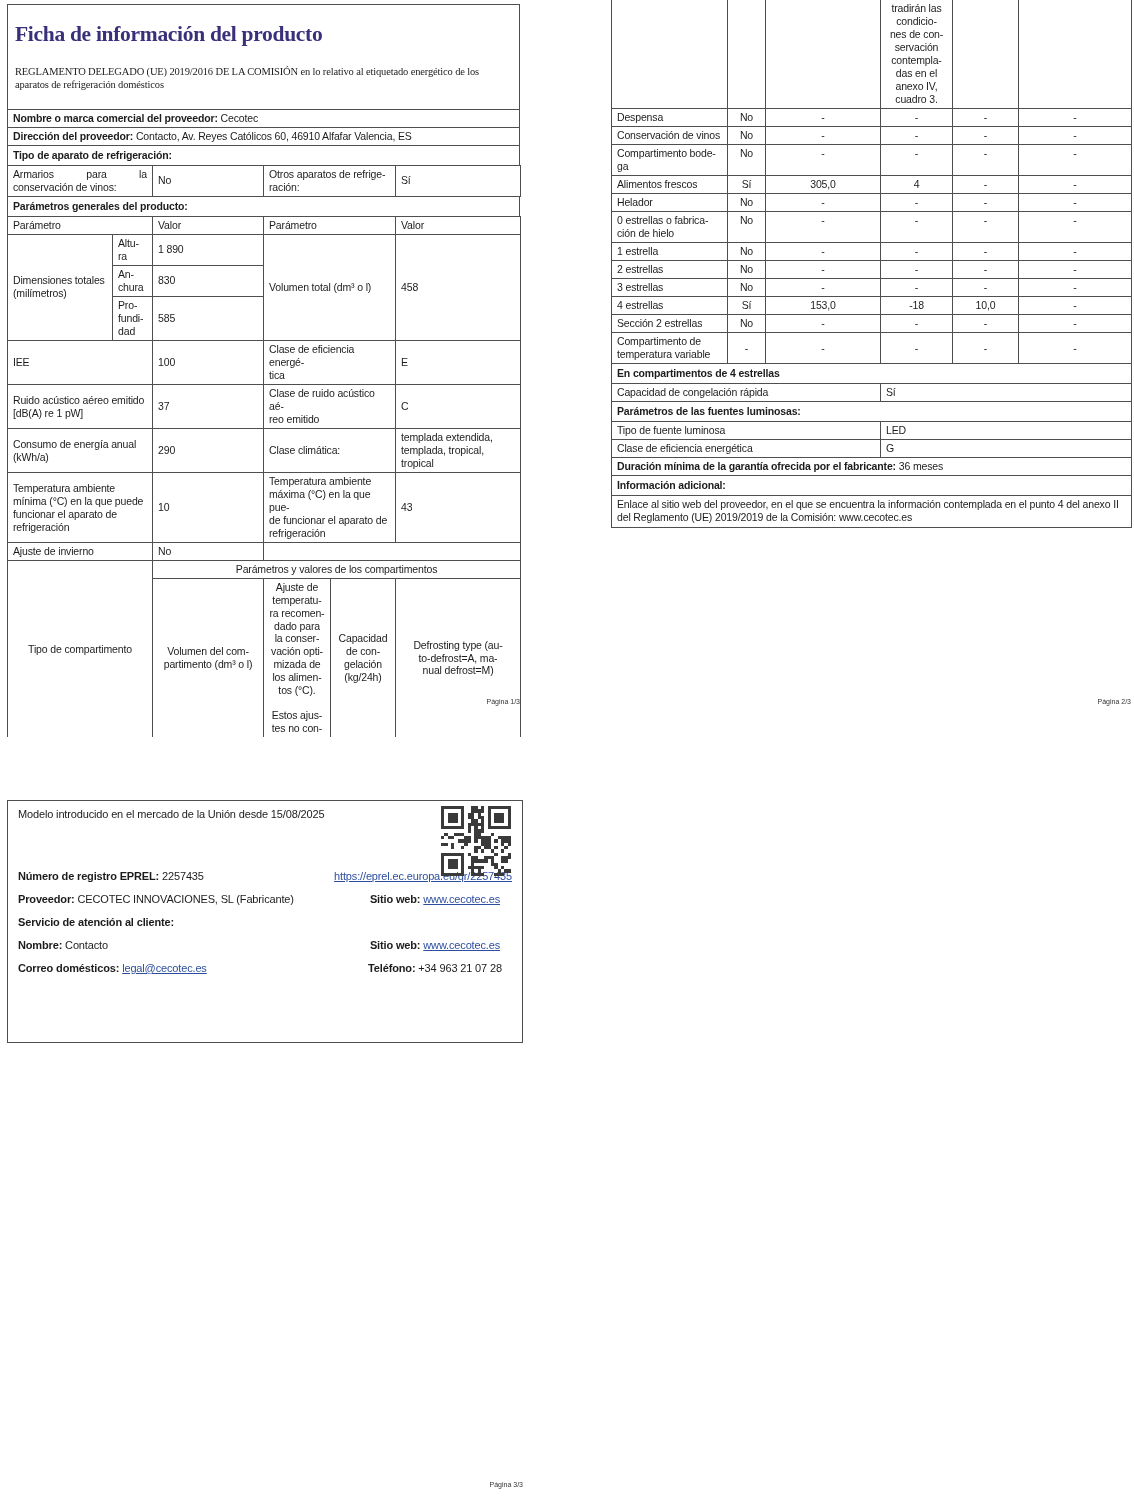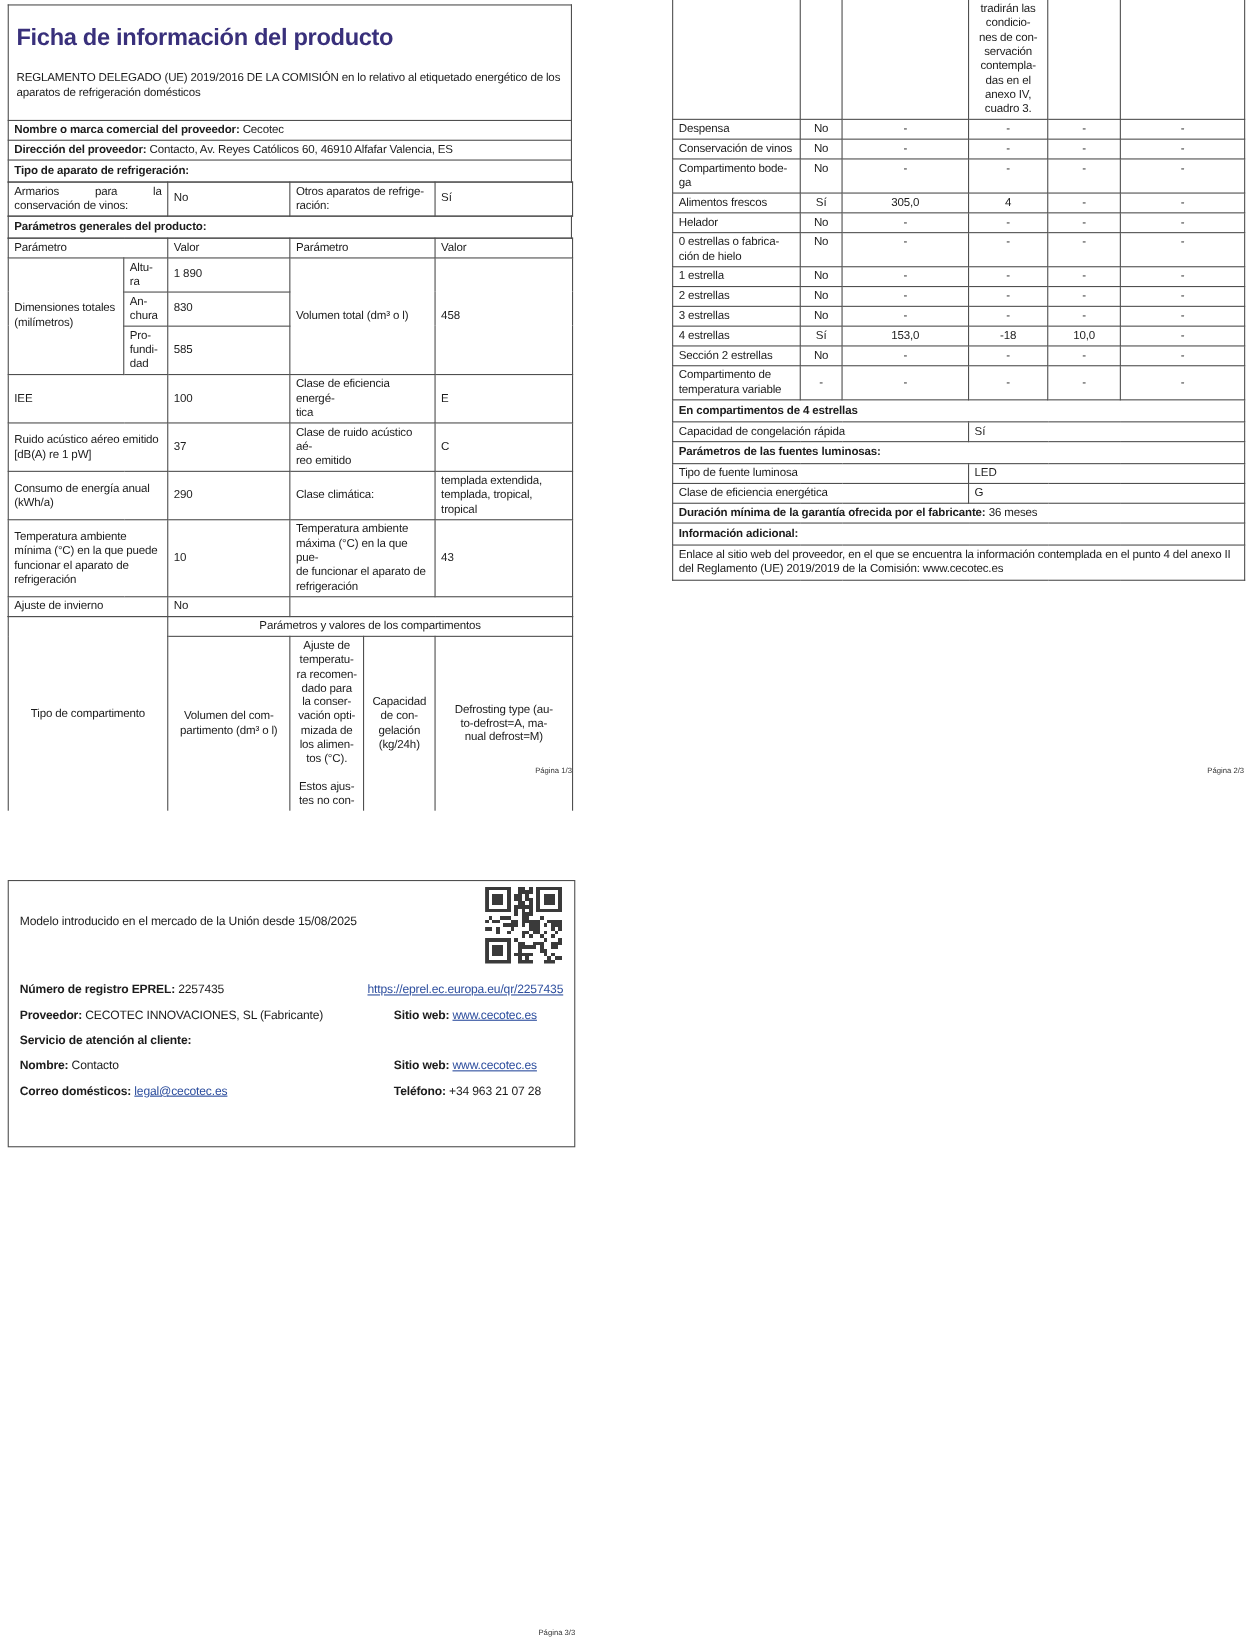--- a/index.html
+++ b/index.html
@@ -12,37 +12,37 @@
   td,th{
     border:1px solid #4f4f4f;padding:2px 5px;font-size:10.5px;line-height:1.24;
     letter-spacing:-0.15px;vertical-align:middle;white-space:pre-line;
     font-weight:normal;text-align:left;word-wrap:break-word;
   }
   .stack{margin-top:-1px;}
   .b{font-weight:bold;}
   .c{text-align:center;}
   .just{text-align:justify;}
   .sec{font-weight:bold;padding:3px 5px;}
-  .titlecell{padding:4px 7px 5px;}
+  .titlecell{padding:4px 7px 5px;font-family:Liberation Serif, serif;}
   .title{color:#39307b;font-size:21.5px;font-weight:bold;letter-spacing:-0.3px;line-height:1.15;margin:0 0 5px 0;}
   .subtitle{font-size:10.5px;white-space:pre-line;margin:0;}
   .nb{border-bottom:none!important;}
   .nt{border-top:none!important;text-align:center;}
   .tallhead{line-height:1.22;}
   .pfooter{position:absolute;font-size:7px;color:#333;text-align:right;letter-spacing:0;}
   
   .p3box{
     position:absolute;left:7px;top:800px;width:516px;height:243px;border:1px solid #4f4f4f;
     box-sizing:border-box;padding:6px 10px;font-size:11px;letter-spacing:-0.15px;
   }
   .qr{position:absolute;top:5px;right:11px;width:70px;height:70px;}
   .p3rows{margin-top:48px;}
   .p3row{display:flex;margin-bottom:9px;line-height:14px;gap:40px;}
   .p3l{width:300px;}
-  .p3r{flex:1;}
+  .p3r{flex:1;text-align:center;}
   .link{color:#2d4e9e;text-decoration:underline;cursor:pointer;}
   .addr{white-space:pre-line;line-height:13px;margin-top:1px;}
 </style>
 </head>
 <body>
 
 <section class="page" style="left:7px;top:4px;width:513px;">
 
   <table>
     <tbody>
@@ -355,21 +355,21 @@
     <tr>
       <td colspan="6">Enlace al sitio web del proveedor, en el que se encuentra la información contemplada en el punto 4 del anexo II
 del Reglamento (UE) 2019/2019 de la Comisión:  www.cecotec.es</td>
     </tr>
   </tbody>
     </table>
 </section>
 <div class="pfooter" style="left:611px;top:698px;width:520px;">Página 2/3</div>
 
 <div class="p3box">
-  <div style="line-height:14px;margin-top:24px;">Modelo introducido en el mercado de la Unión desde 15/08/2025</div>
+  <div style="line-height:14px;">Modelo introducido en el mercado de la Unión desde 15/08/2025</div>
 
   <svg class="qr" id="qr" viewBox="0 0 21 21" shape-rendering="crispEdges">
       <rect x="0" y="0" width="1" height="1" fill="#3a3a3a"></rect>
       <rect x="1" y="0" width="1" height="1" fill="#3a3a3a"></rect>
       <rect x="2" y="0" width="1" height="1" fill="#3a3a3a"></rect>
       <rect x="3" y="0" width="1" height="1" fill="#3a3a3a"></rect>
       <rect x="4" y="0" width="1" height="1" fill="#3a3a3a"></rect>
       <rect x="5" y="0" width="1" height="1" fill="#3a3a3a"></rect>
       <rect x="6" y="0" width="1" height="1" fill="#3a3a3a"></rect>
       <rect x="9" y="0" width="1" height="1" fill="#3a3a3a"></rect>

